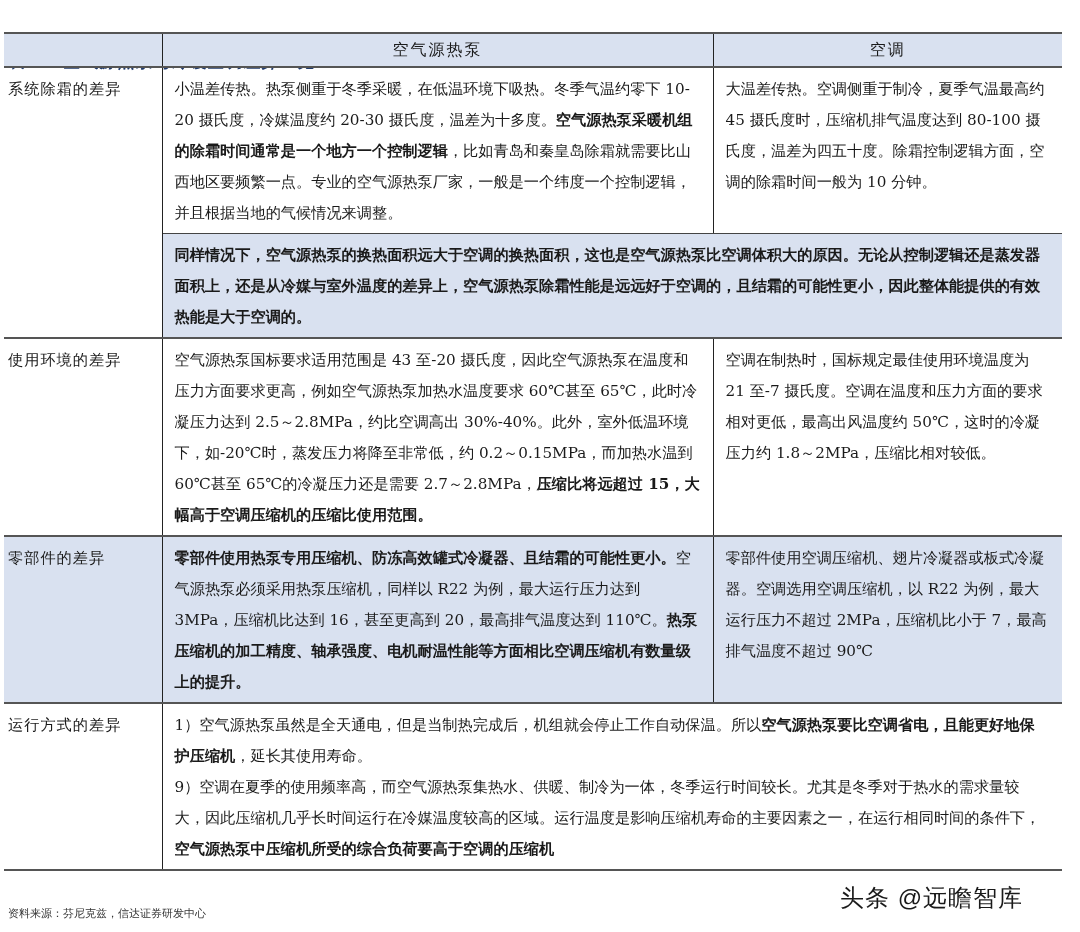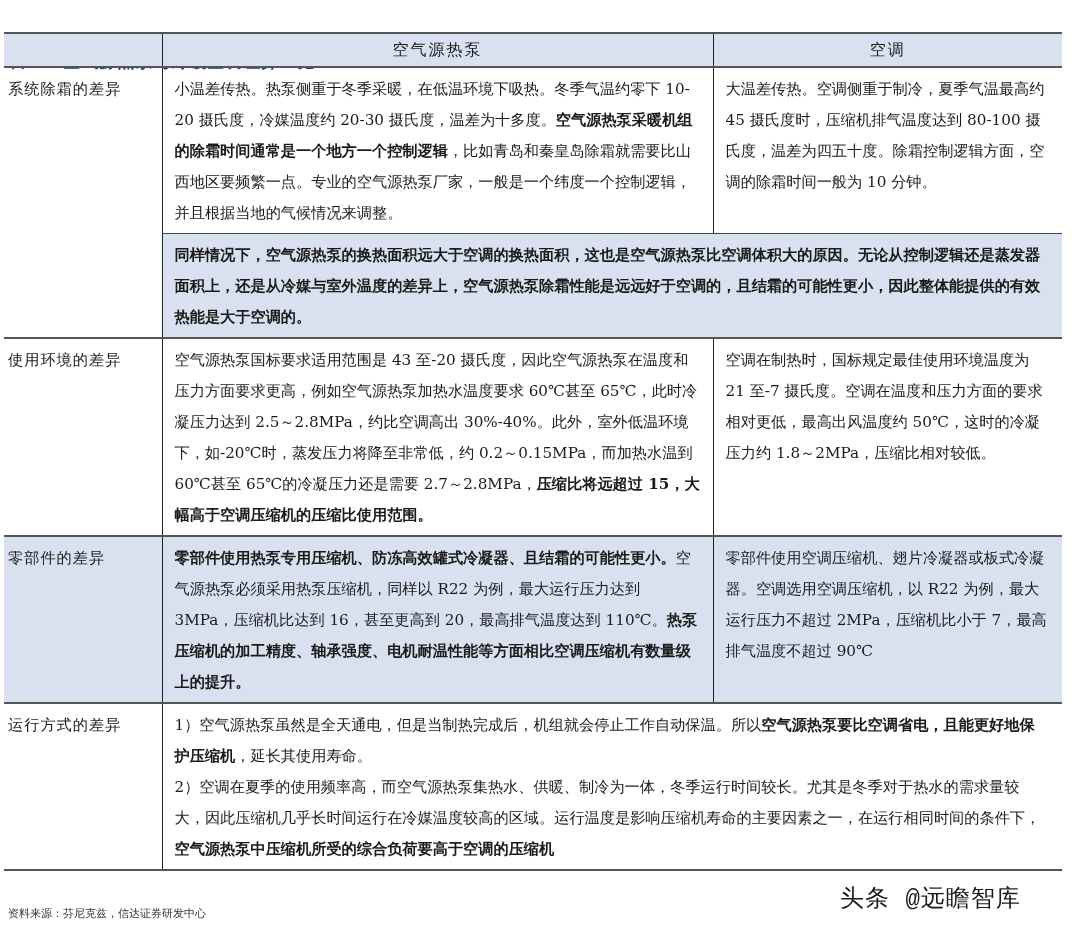--- a/index.html
+++ b/index.html
@@ -72,21 +72,21 @@
       position: absolute;
       left: 8px;
       top: 906px;
       font-size: 11px;
       color: #333;
     }
     .watermark {
       position: absolute;
       left: 836px;
       top: 882px;
-      font-family: Liberation Mono, monospace;
+      font-family: Liberation Sans, sans-serif;
       font-size: 24px;
       color: #1a1a1a;
       background: rgba(255,255,255,0.65);
       padding: 0 4px;
       letter-spacing: 1px;
     }
   </style>
 </head>
 <body>
 
@@ -136,20 +136,20 @@
         <span class="b">零部件使用热泵专用压缩机、防冻高效罐式冷凝器、且结霜的可能性更小。</span><span>空气源热泵必须采用热泵压缩机，同样以 R22 为例，最大运行压力达到 3MPa，压缩机比达到 16，甚至更高到 20，最高排气温度达到 110℃。</span><span class="b">热泵压缩机的加工精度、轴承强度、电机耐温性能等方面相比空调压缩机有数量级上的提升。</span>
       </td>
       <td>
         <span>零部件使用空调压缩机、翅片冷凝器或板式冷凝器。空调选用空调压缩机，以 R22 为例，最大运行压力不超过 2MPa，压缩机比小于 7，最高排气温度不超过 90℃</span>
       </td>
     </tr>
 
     <tr>
       <td class="rowhead">运行方式的差异</td>
       <td colspan="2" style="padding-right:14px;">
-        <span>1）空气源热泵虽然是全天通电，但是当制热完成后，机组就会停止工作自动保温。所以</span><span class="b">空气源热泵要比空调省电，且能更好地保护压缩机</span><span>，延长其使用寿命。</span><br><span>2）空调在夏季的使用频率高，而空气源热泵集热水、供暖、制冷为一体，冬季运行时间较长。尤其是冬季对于热水的需求量较大，因此压缩机几乎长时间运行在冷媒温度较高的区域。运行温度是影响压缩机寿命的主要因素之一，在运行相同时间的条件下，</span><span class="b">空气源热泵中压缩机所受的综合负荷要高于空调的压缩机</span>
+        <span>1）空气源热泵虽然是全天通电，但是当制热完成后，机组就会停止工作自动保温。所以</span><span class="b">空气源热泵要比空调省电，且能更好地保护压缩机</span><span>，延长其使用寿命。</span><br><span>9）空调在夏季的使用频率高，而空气源热泵集热水、供暖、制冷为一体，冬季运行时间较长。尤其是冬季对于热水的需求量较大，因此压缩机几乎长时间运行在冷媒温度较高的区域。运行温度是影响压缩机寿命的主要因素之一，在运行相同时间的条件下，</span><span class="b">空气源热泵中压缩机所受的综合负荷要高于空调的压缩机</span>
       </td>
     </tr>
   </tbody>
 </table>
 
 <div class="source">资料来源：芬尼克兹，信达证券研发中心</div>
 <div class="watermark">头条 @远瞻智库</div>
 
 </body></html>

